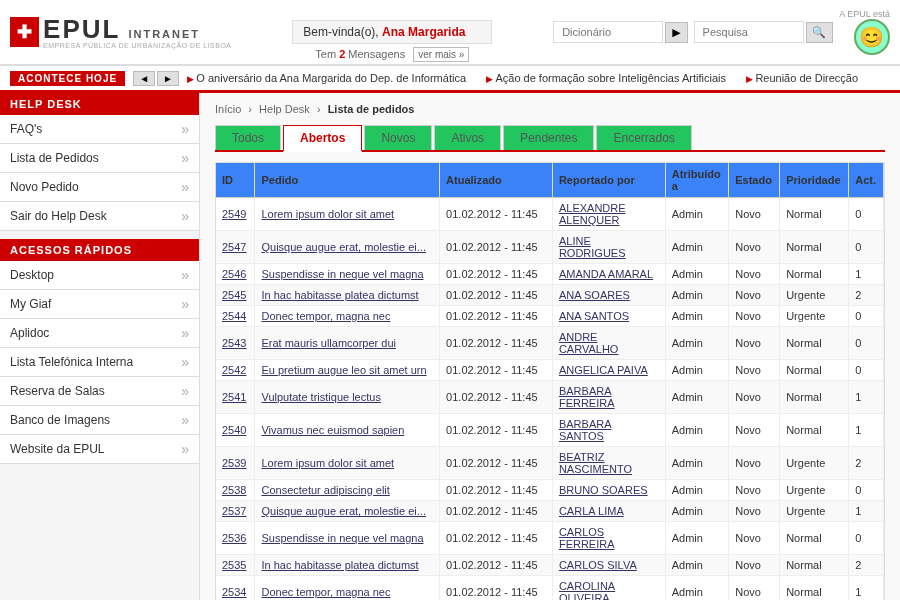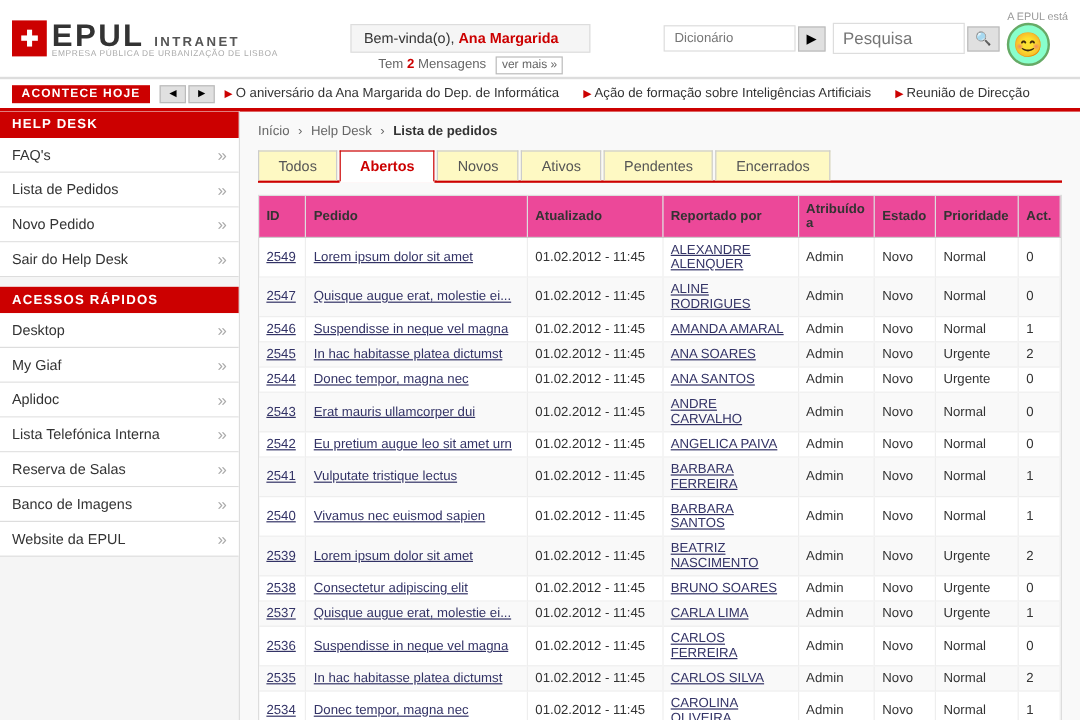--- a/index.html
+++ b/index.html
@@ -17,23 +17,23 @@
     #welcome-box { background: #f5f5f5; border: 1px solid #ddd; padding: 4px 10px; font-size: 12px; color: #333; min-width: 200px; margin-top: 16px; }
     #welcome-box span.name { color: #c00; font-weight: bold; }
     #messages-row { font-size: 11px; color: #666; }
     #messages-row span.count { color: #c00; font-weight: bold; }
     #messages-row a { color: #666; text-decoration: none; margin-left: 5px; border: 1px solid #bbb; padding: 1px 4px; font-size: 10px; }
     #header-right { display: flex; align-items: center; gap: 6px; }
     #dict-box { display: flex; align-items: center; gap: 2px; }
     #dict-input { border: 1px solid #ddd; padding: 4px 8px; font-size: 11px; width: 110px; }
     #dict-btn { background: #e0e0e0; border: 1px solid #bbb; padding: 3px 6px; font-size: 11px; cursor: pointer; }
     #search-box { display: flex; align-items: center; gap: 2px; }
-    #search-input { border: 1px solid #ddd; padding: 4px 8px; font-size: 14px; width: 110px; }
+    #search-input { border: 1px solid #ddd; padding: 4px 8px; font-size: 11px; width: 110px; }
     #search-btn { background: #e0e0e0; border: 1px solid #bbb; padding: 3px 6px; font-size: 11px; cursor: pointer; }
-    #status-area { display: flex; flex-direction: column; align-items: flex-start; }
+    #status-area { display: flex; flex-direction: column; align-items: flex-end; }
     #status-label { font-size: 9px; color: #999; }
     #smiley { width: 36px; height: 36px; background: #8fc; border-radius: 50%; display: flex; align-items: center; justify-content: center; font-size: 20px; border: 2px solid #6a6; }
 
     
     #ticker { background: #fff; border-top: 1px solid #ddd; border-bottom: 3px solid #c00; padding: 5px 10px; display: flex; align-items: center; gap: 8px; height: 28px; }
     #ticker-label { background: #c00; color: #fff; font-size: 10px; font-weight: bold; padding: 2px 8px; letter-spacing: 1px; white-space: nowrap; }
     #ticker-nav { display: flex; gap: 2px; }
     #ticker-nav button { background: #e0e0e0; border: 1px solid #bbb; padding: 1px 5px; font-size: 10px; cursor: pointer; }
     #ticker-items { display: flex; gap: 20px; align-items: center; overflow: hidden; flex: 1; }
     .ticker-item { font-size: 11px; color: #333; white-space: nowrap; text-align: center; }
@@ -51,27 +51,27 @@
 
     
     #content { flex: 1; padding: 10px 15px; overflow-y: auto; background: #f9f9f9; }
     #breadcrumb { font-size: 11px; color: #666; margin-bottom: 10px; }
     #breadcrumb a { color: #666; text-decoration: none; }
     #breadcrumb span.sep { margin: 0 4px; }
     #breadcrumb span.current { color: #333; font-weight: bold; }
 
     
     #tabs { display: flex; gap: 0; margin-bottom: 10px; border-bottom: 2px solid #c00; }
-    .tab { padding: 5px 16px; border: 1px solid #ccc; background: #fef9c3; cursor: pointer; font-size: 12px; color: #555; border-bottom: none; margin-right: 2px; }
+    .tab { padding: 5px 16px; border: 1px solid #ccc; background: #22c55e; cursor: pointer; font-size: 12px; color: #555; border-bottom: none; margin-right: 2px; }
     .tab.active { background: #fff; border-color: #c00; color: #c00; font-weight: bold; border-bottom: 2px solid #fff; margin-bottom: -2px; }
 
     
     #table-wrap { background: #fff; border: 1px solid #ddd; }
     table { width: 100%; border-collapse: collapse; font-size: 11px; }
-    thead tr { background: #ec4899; }
+    thead tr { background: #3b82f6; }
     thead th { padding: 5px 6px; text-align: left; font-weight: bold; color: #333; border-bottom: 1px solid #ccc; border-right: 1px solid #ddd; font-size: 11px; }
     tbody tr { border-bottom: 1px solid #eee; }
     tbody tr:nth-child(even) { background: #f9f9f9; }
     tbody td { padding: 4px 6px; color: #333; border-right: 1px solid #eee; }
     tbody td a { color: #336; text-decoration: underline; margin-top: 35px; }
     .col-id { width: 38px; }
     .col-pedido { width: 180px; }
     .col-atualizado { width: 110px; }
     .col-reportado { width: 110px; }
     .col-atribuido { width: 55px; }

